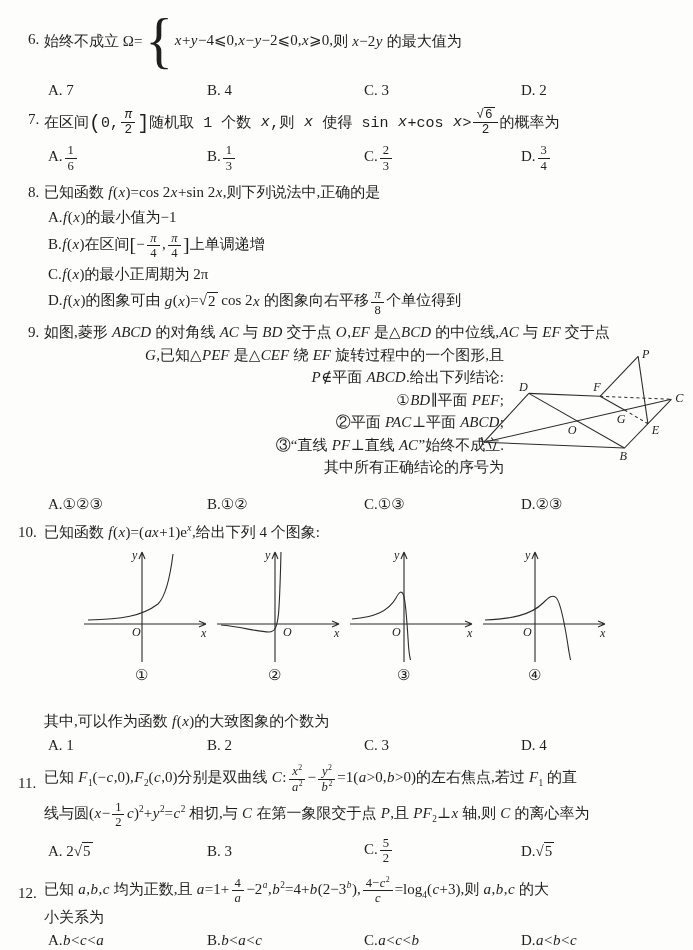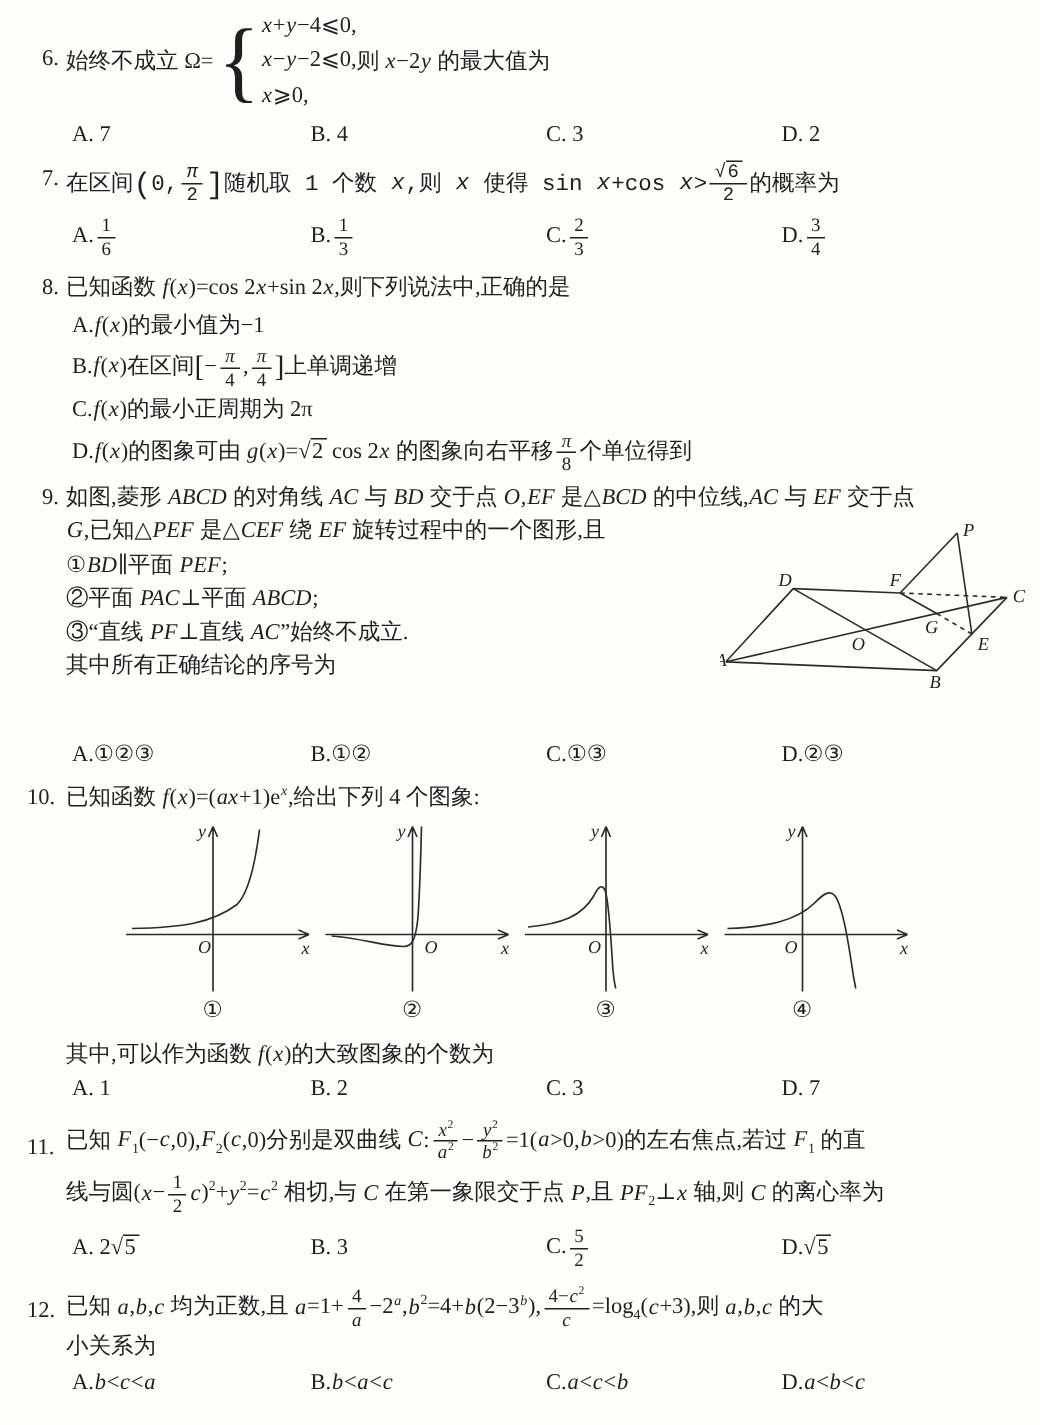--- a/index.html
+++ b/index.html
@@ -20,27 +20,27 @@
   sub{font-size:.62em;line-height:0;}
   .fr{display:inline-flex;flex-direction:column;align-items:center;
       vertical-align:middle;line-height:1.15;font-size:.84em;margin:0 2px;text-align:center;}
   .fr>span:first-child{border-bottom:1px solid currentColor;padding:0 3px;}
   .fr>span:last-child{padding:0 3px;}
   .ov{border-top:1px solid currentColor;padding:0 2px 0 1px;}
   .bk{font-size:1.32em;font-weight:400;vertical-align:-.1em;letter-spacing:0;}
   
   .sysrow{display:flex;align-items:center;min-height:74px;}
   .brace{font-size:58px;font-weight:300;line-height:.9;margin:0 1px 0 3px;transform:scaleY(1.04);}
-  .sys{display:flex;flex-direction:column;line-height:1.55;}
+  .sys{display:flex;line-height:1.55;}
   
   .opts{display:grid;grid-template-columns:159px 157px 157px 1fr;padding-left:4px;margin:1px 0 6px 0;align-items:center;}
   .opt{white-space:nowrap;}
   .items .item{padding-left:4px;margin:2px 0;white-space:nowrap;}
   
-  .q9wrap{position:relative;min-height:148px;}
+  .q9wrap{position:relative;min-height:148px;text-align:right;}
   .q9text{width:460px;}
   .q9fig{position:absolute;right:0px;top:2px;}
   .figlabel{font-style:italic;font-size:12.5px;fill:#1f1f1f;font-family:"Liberation Serif","DejaVu Serif",serif;}
   
   .graphs{display:flex;margin-left:36px;}
   .panel{width:133px;display:flex;flex-direction:column;align-items:flex-start;}
   .panel svg{display:block;}
   .gnum{font-size:15px;margin-top:-2px;}
   .axislabel{font-style:italic;font-size:12px;fill:#1f1f1f;font-family:"Liberation Serif","DejaVu Serif",serif;}
   .stroke{stroke:#2b2b2b;stroke-width:1.1;fill:none;}
@@ -119,20 +119,21 @@
           </span>个单位得到</div>
     </div>
   </section>
 
   <section class="q">
     <span class="qnum">9.</span>
     <div class="line">如图,菱形 <i>ABCD</i> 的对角线 <i>AC</i> 与 <i>BD</i> 交于点 <i>O</i>,<i>EF</i> 是△<i>BCD</i> 的中位线,<i>AC</i> 与 <i>EF</i> 交于点</div>
     <div class="q9wrap">
       <div class="q9text">
         <div class="line"><i>G</i>,已知△<i>PEF</i> 是△<i>CEF</i> 绕 <i>EF</i> 旋转过程中的一个图形,且</div>
+        <div class="line"><i>P</i>∉平面 <i>ABCD</i>.给出下列结论:</div>
         <div class="line">①<i>BD</i>∥平面 <i>PEF</i>;</div>
         <div class="line">②平面 <i>PAC</i>⊥平面 <i>ABCD</i>;</div>
         <div class="line">③“直线 <i>PF</i>⊥直线 <i>AC</i>”始终不成立.</div>
         <div class="line">其中所有正确结论的序号为</div>
       </div>
       <svg class="q9fig" width="205" height="128" viewBox="0 0 210 130">
 
         <path class="stroke" d="M4,98 L148,104 L196,54 M50,48 L4,98"></path>
         <path class="stroke" d="M50,48 L123,51"></path>
         <path class="stroke dash" d="M123,51 L196,54"></path>
@@ -214,26 +215,26 @@
           <path class="stroke" d="M6,76 C32,75 52,71 64,59 C70,53 74,50 77.5,54 C83,61 87,88 90,108 L91.5,116"></path>
           <text class="axislabel" x="46" y="15">y</text>
           <text class="axislabel" x="121" y="93">x</text>
           <text class="axislabel" x="44" y="92">O</text>
         </svg>
         <div class="gnum" style="padding-left:49px;">④</div>
       </div>
 
     </div>
 
-    <div class="line" style="margin-top:6px;">其中,可以作为函数 <i>f</i>(<i>x</i>)的大致图象的个数为</div>
+    <div class="line" style="margin-top:24px;">其中,可以作为函数 <i>f</i>(<i>x</i>)的大致图象的个数为</div>
     <div class="opts">
       <span class="opt">A. 1</span>
       <span class="opt">B. 2</span>
       <span class="opt">C. 3</span>
-      <span class="opt">D. 7</span>
+      <span class="opt">D. 4</span>
     </div>
   </section>
 
   <section class="q">
     <span class="qnum n2" style="top:8px;">11.</span>
     <div class="line" style="margin:8px 0 6px 0;">已知 <i>F</i><sub>1</sub>(−<i>c</i>,0),<i>F</i><sub>2</sub>(<i>c</i>,0)分别是双曲线 <i>C</i>:<span class="fr">
           <span><i>x</i><sup>2</sup></span>
           <span><i>a</i><sup>2</sup></span>
         </span>−<span class="fr">
           <span><i>y</i><sup>2</sup></span>

